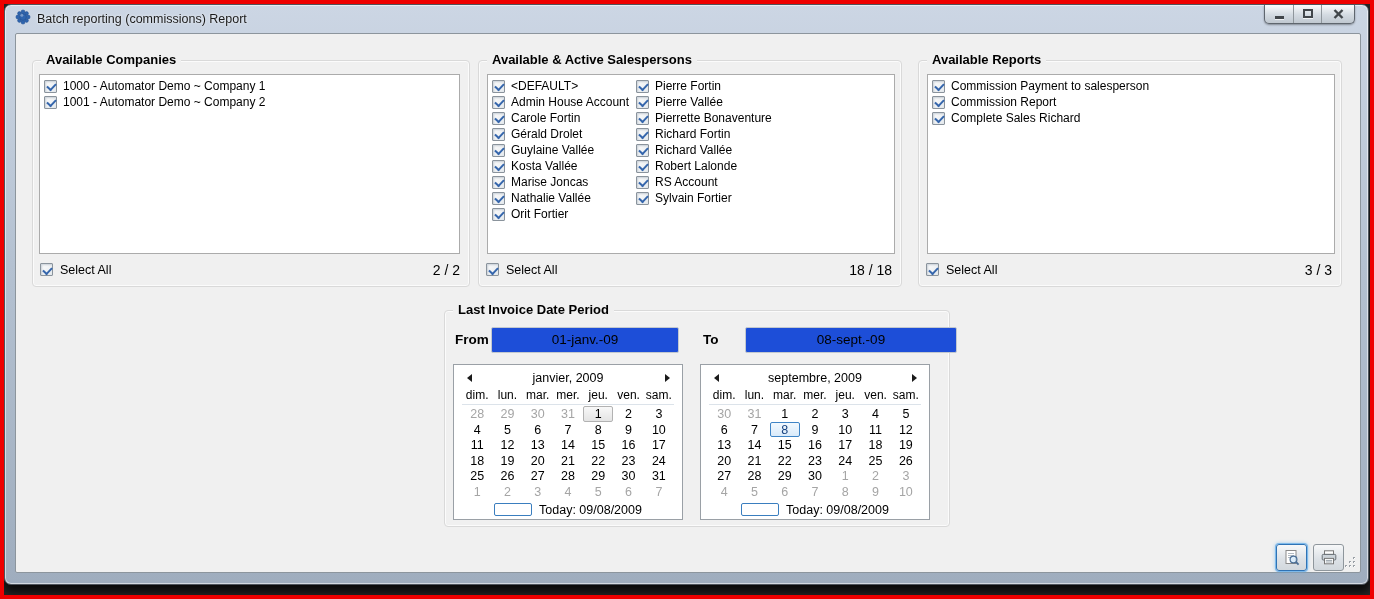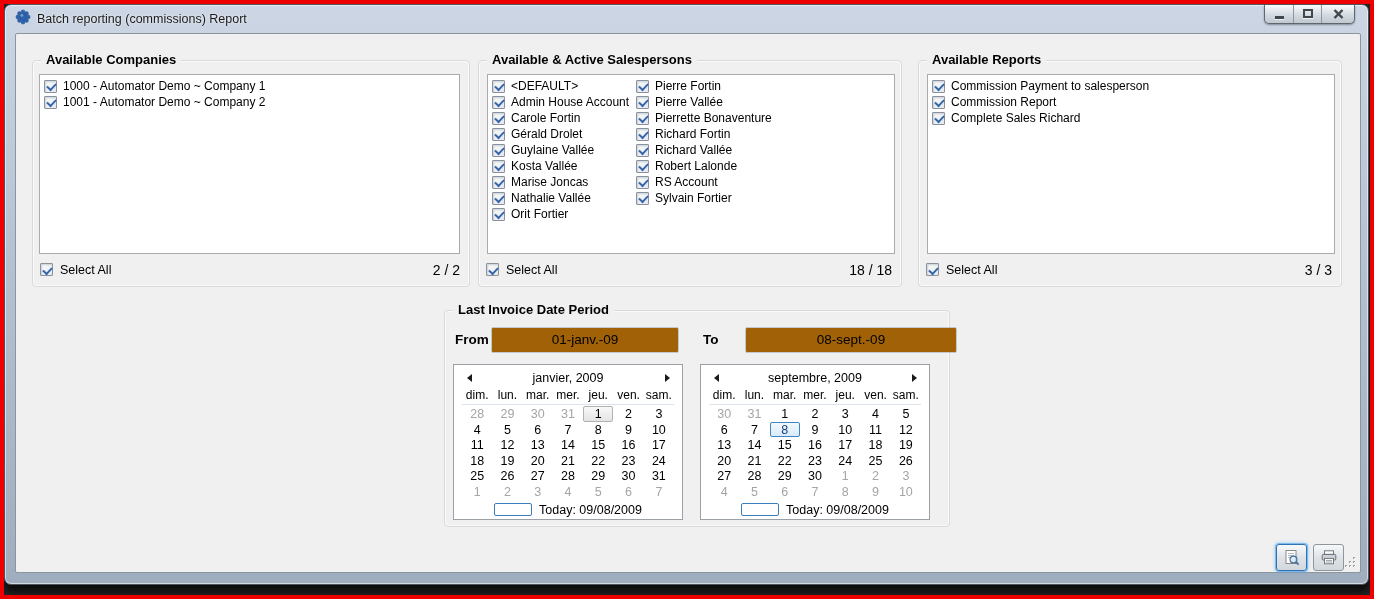--- a/index.html
+++ b/index.html
@@ -49,21 +49,21 @@
     background: linear-gradient(135deg, #fdfdfd, #e4e9ed); box-shadow: inset 1px 1px 2px rgba(110,130,150,.35); }
   .cb::after { content: ""; position: absolute; left: 2px; top: 2.5px; width: 7px; height: 4px;
     border-left: 2px solid #3566ac; border-bottom: 2px solid #3566ac; transform: rotate(-47deg); }
 
   .selectall-row { position: absolute; left: 7px; right: 9px; top: 200px; height: 17px;
     display: flex; align-items: center; gap: 7px; font-size: 12.5px; }
   .sa-count { margin-left: auto; font-size: 14px; }
 
   
   .dp-label { position: absolute; font-size: 13.5px; font-weight: bold; line-height: 26px; }
-  .date-input { position: absolute; height: 26px; background: #a16207; border: 1px solid #c2c8cf; border-radius: 2px;
+  .date-input { position: absolute; height: 26px; background: #1d4ed8; border: 1px solid #c2c8cf; border-radius: 2px;
     text-align: center; font-size: 13.5px; line-height: 24px; }
   .lbl-from { left: 10px;  top: 16px; }
   .inp-from { left: 46px;  top: 16px; width: 188px; }
   .lbl-to   { left: 258px; top: 16px; }
   .inp-to   { left: 300px; top: 16px; width: 212px; }
 
   .calendar { position: absolute; top: 53px; width: 230px; height: 156px; background: #fff;
     border: 1px solid #9aa0a6; padding: 3px 8px 2px 8px; }
   .cal-0 { left: 8px; } .cal-1 { left: 255px; }
   .cal-header { display: flex; align-items: center; height: 20px; }

